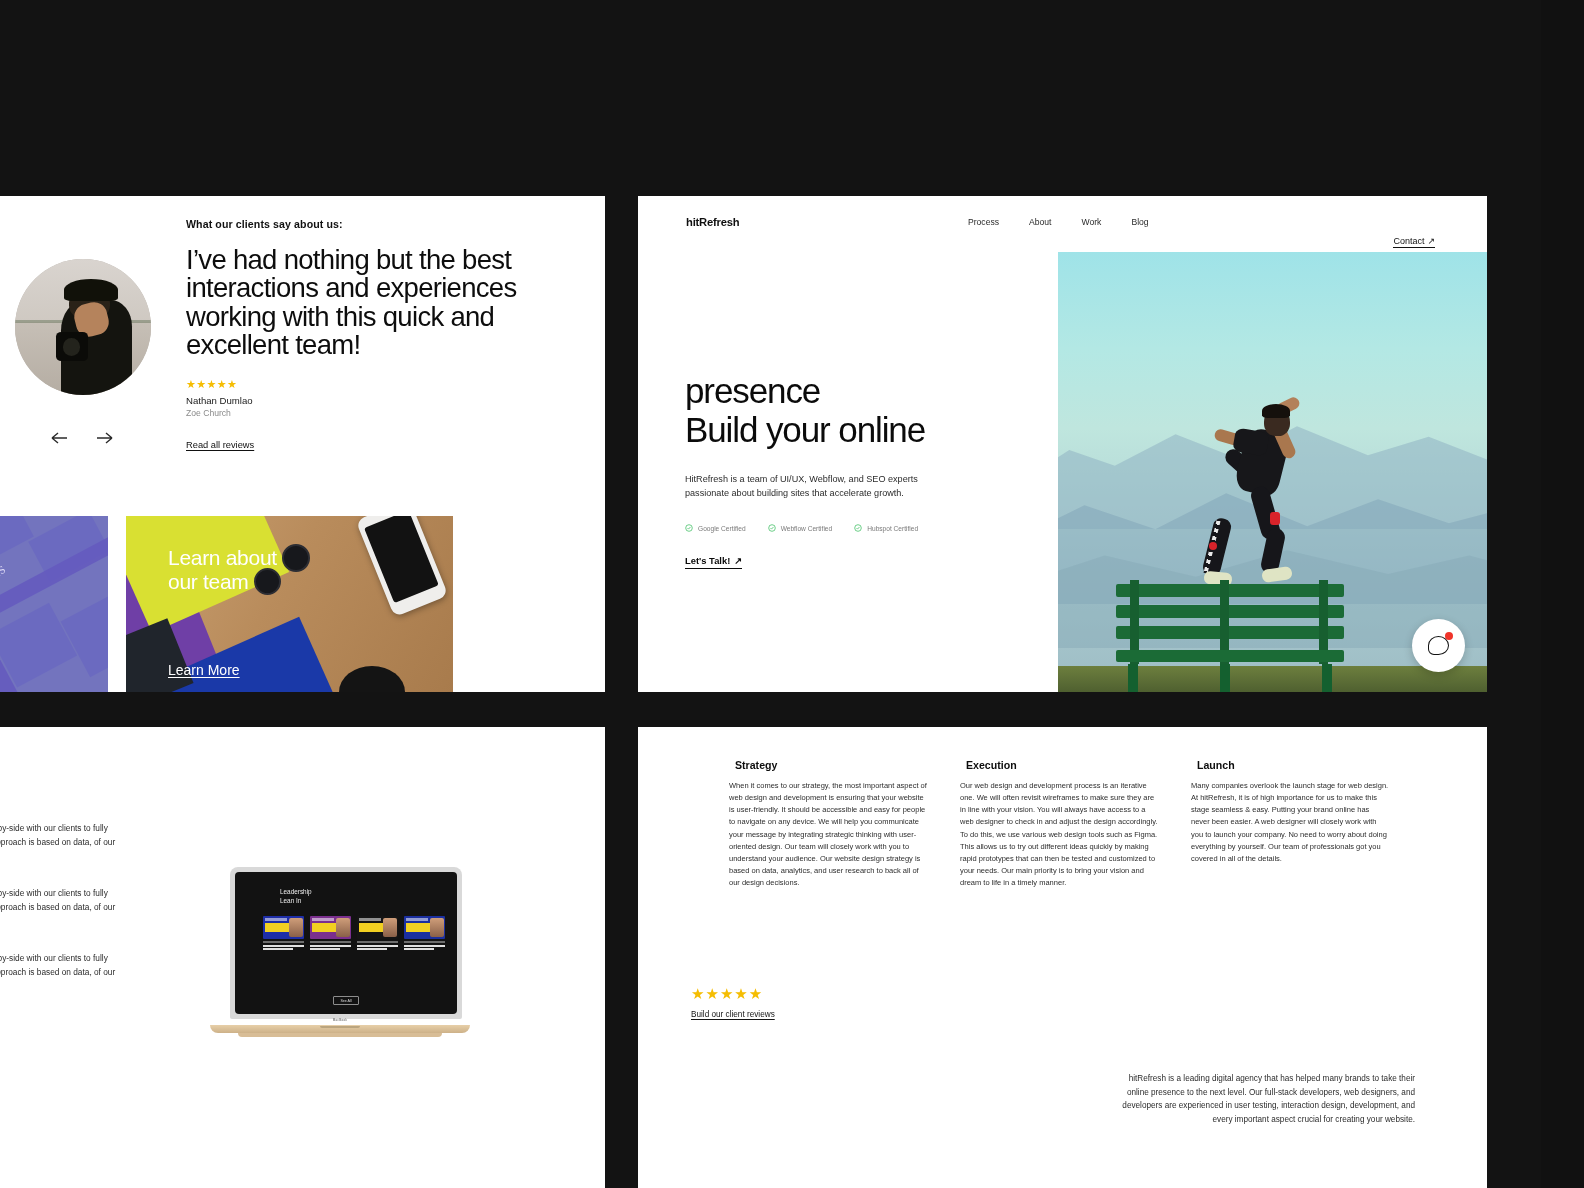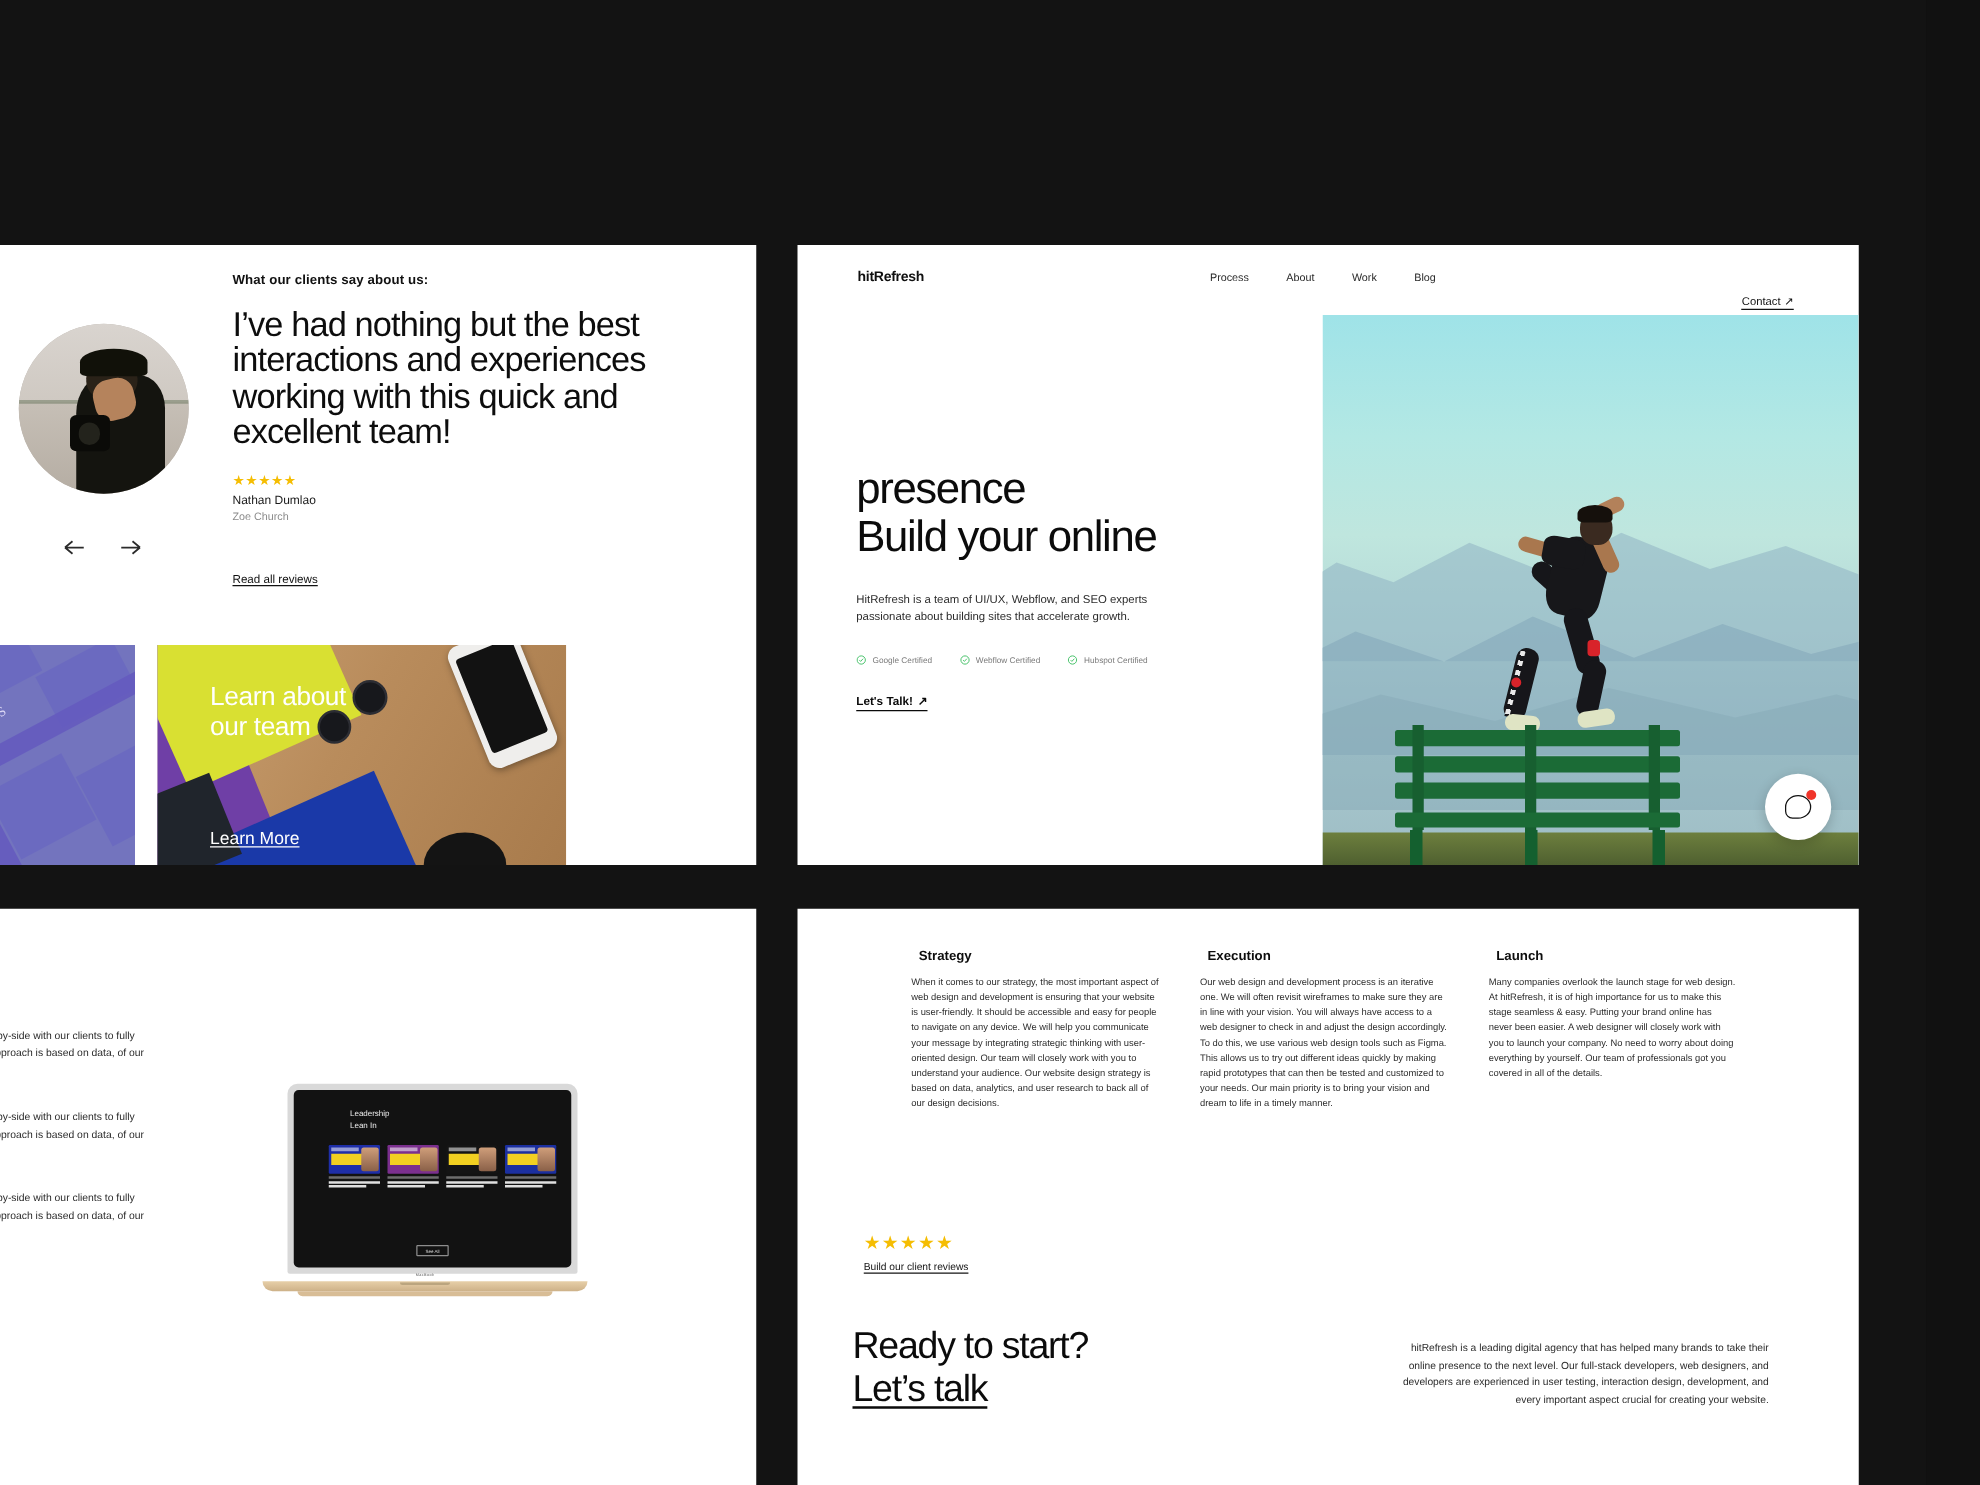--- a/index.html
+++ b/index.html
@@ -44,21 +44,21 @@
 
   .tst-body { position: absolute; left: 246px; top: 22px; width: 400px; }
   .tst-eyebrow { font-size: 10.6px; font-weight: 700; color: #111; letter-spacing: .1px; }
   .tst-quote {
     margin-top: 16px; font-size: 27.5px; line-height: 1.035; font-weight: 400;
     color: #0d0d0d; letter-spacing: -0.7px; max-width: 340px;
   }
   .tst-stars { margin-top: 18px; color: #f5bd02; font-size: 11px; letter-spacing: 0.4px; }
   .tst-name { margin-top: 4px; font-size: 9.6px; color: #1b1b1b; }
   .tst-org  { margin-top: 2px; font-size: 8.6px; color: #8b8b8b; }
-  .tst-link { margin-top: 40px; display:inline-block; font-size: 9.3px; color:#111;
+  .tst-link { margin-top: 22px; display:inline-block; font-size: 9.3px; color:#111;
     text-underline-offset: 2px; }
 
   
   .tst-cards { position:absolute; left:-60px; top:320px; width: 725px; height: 176px; display:flex; gap:18px; padding-left:60px;}
   .card { position: relative; overflow: hidden; }
   .card-projects { width: 228px; height: 176px; margin-left: -60px; }
   .card-team { width: 327px; height: 176px; }
 
   
   .cp-bg { position:absolute; inset:0; background:#8e9ec4; }
@@ -494,21 +494,17 @@
         <div class="pr-h">Launch</div>
         <div class="pr-p">Many companies overlook the launch stage for web design. At hitRefresh, it is of high importance for us to make this stage seamless &amp; easy. Putting your brand online has never been easier. A web designer will closely work with you to launch your company. No need to worry about doing everything by yourself. Our team of professionals got you covered in all of the details.</div>
       </div>
     </div>
 
     <div class="pr-rating">
       <div class="pr-stars">★★★★★</div>
       <a class="pr-reviews" href="#">Build our client reviews</a>
     </div>
 
-    <div class="pr-cta">
-      <div>Ready to start?</div>
-      <div class="u">Let’s talk</div>
-    </div>
 
     <div class="pr-about">hitRefresh is a leading digital agency that has helped many brands to take their online presence to the next level. Our full-stack developers, web designers, and developers are experienced in user testing, interaction design, development, and every important aspect crucial for creating your website.</div>
   </div>
 
 </div>
 
 </body></html>

